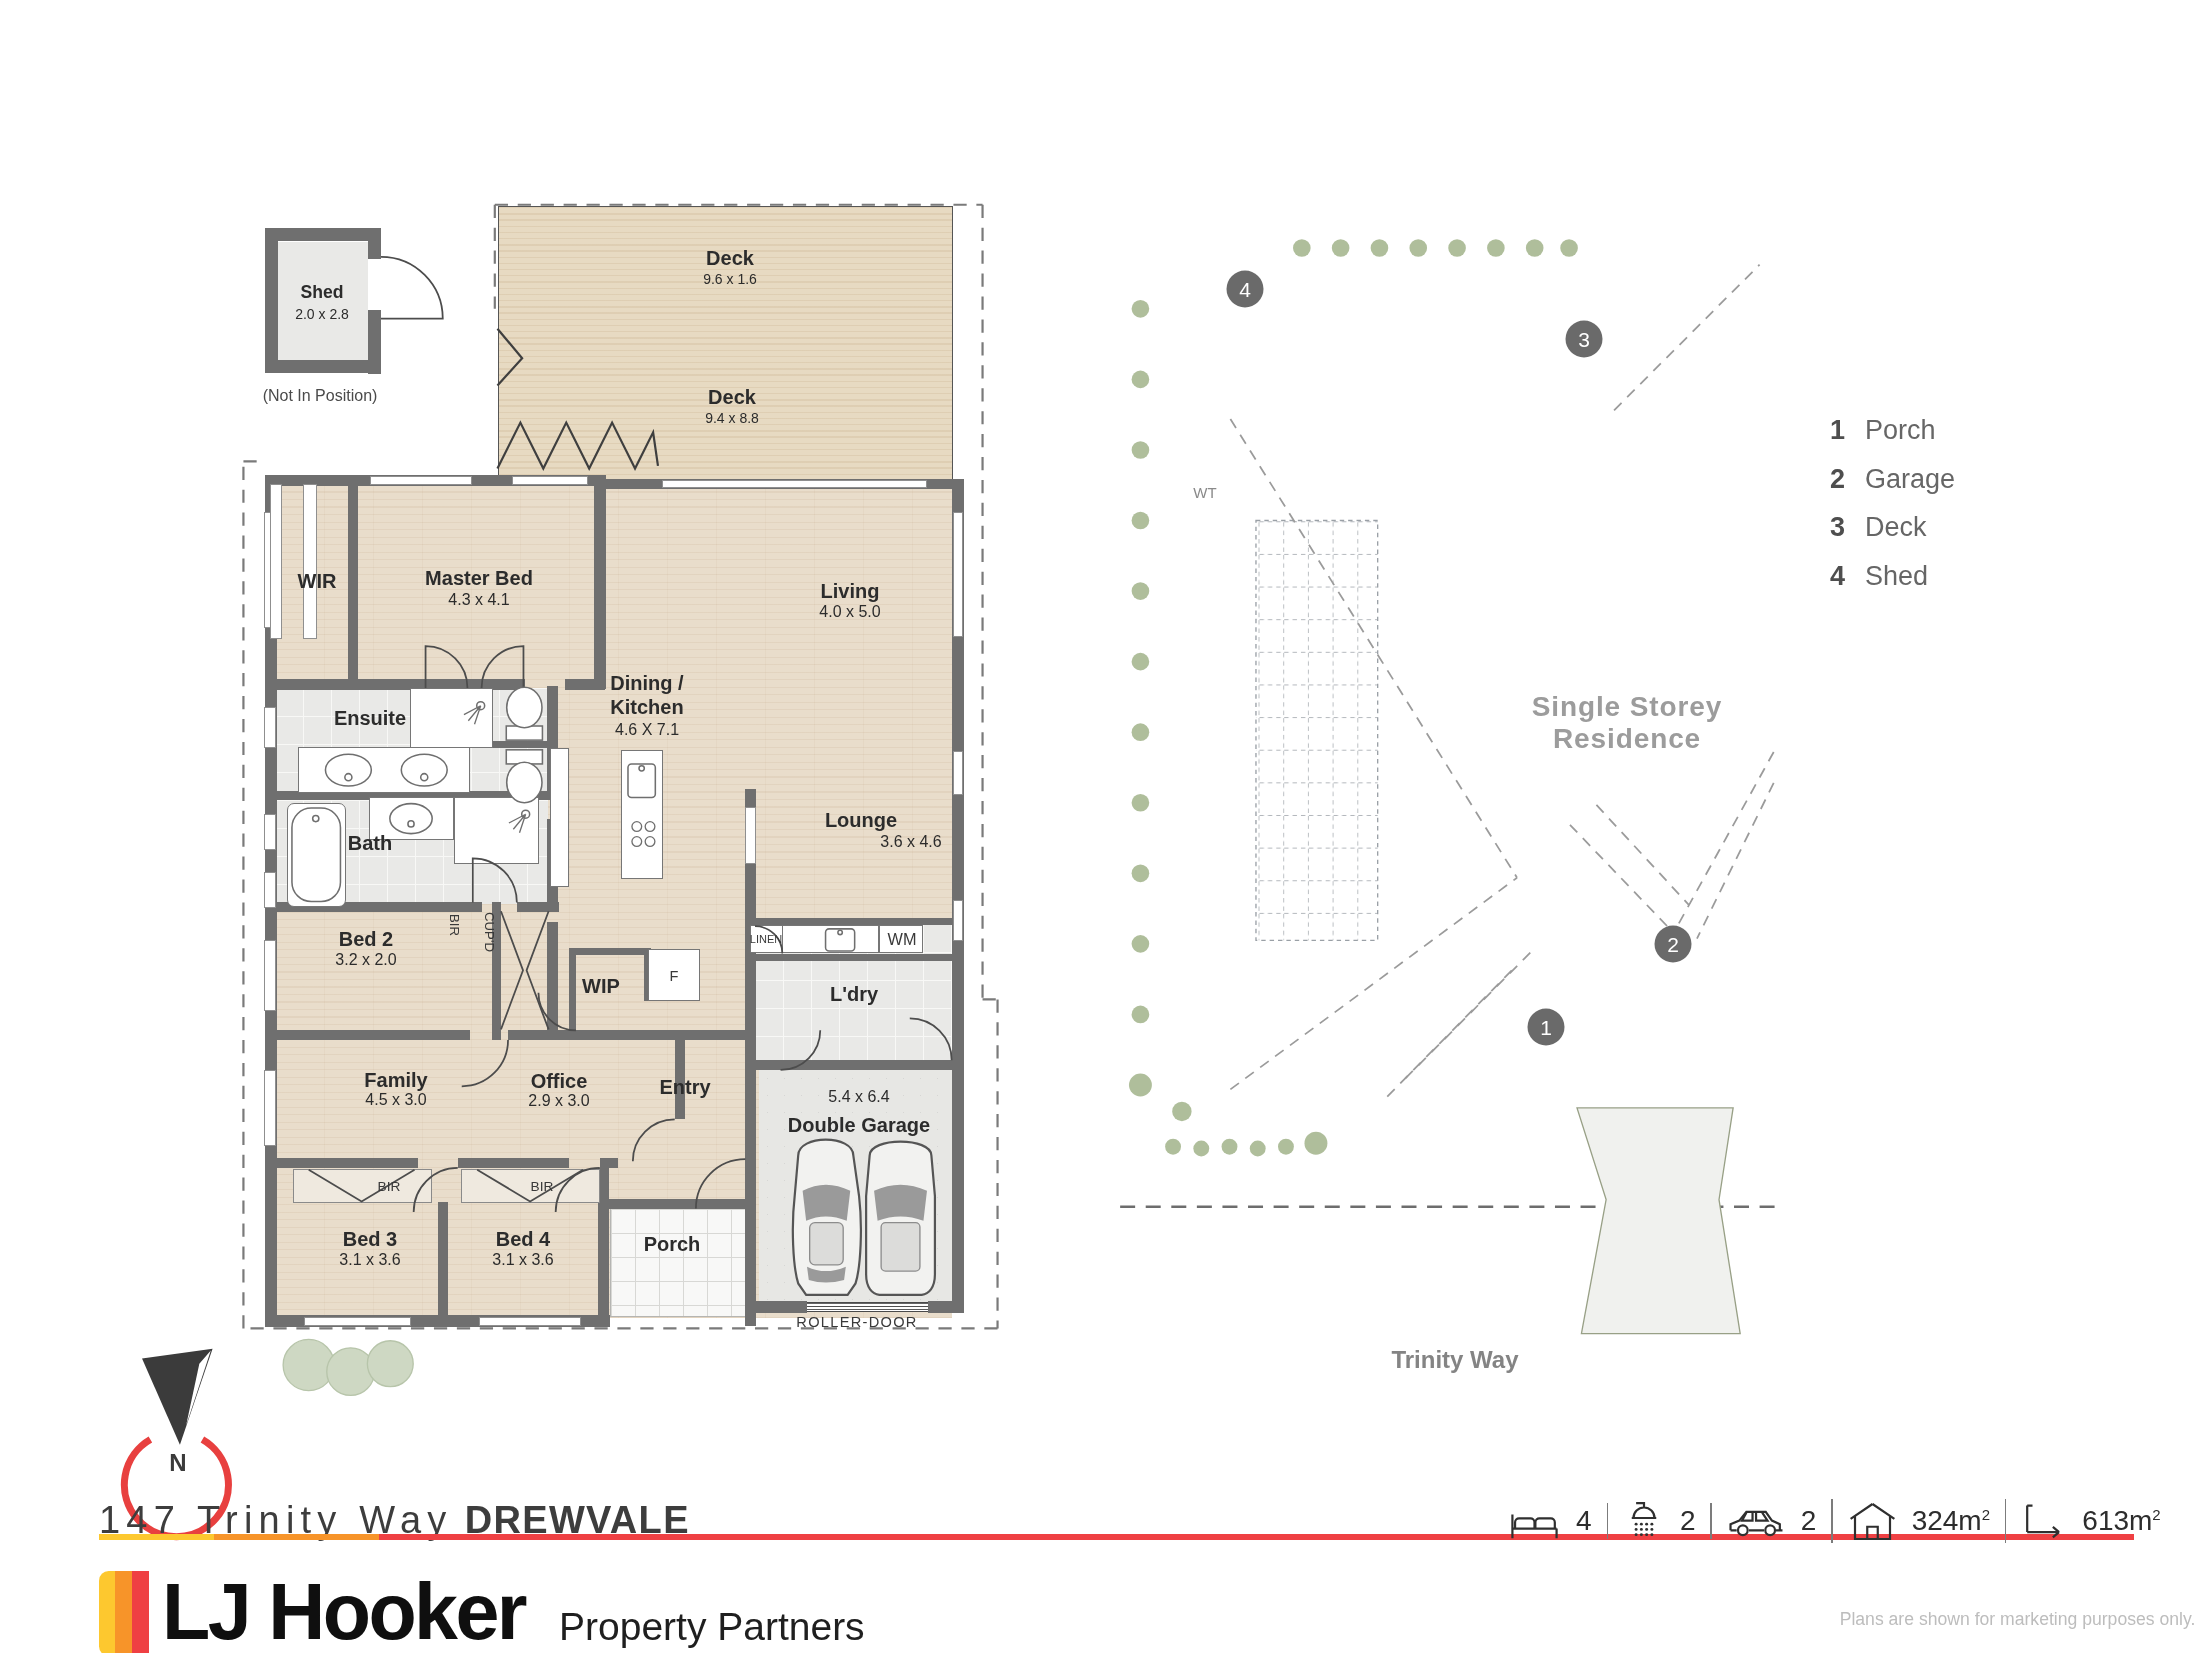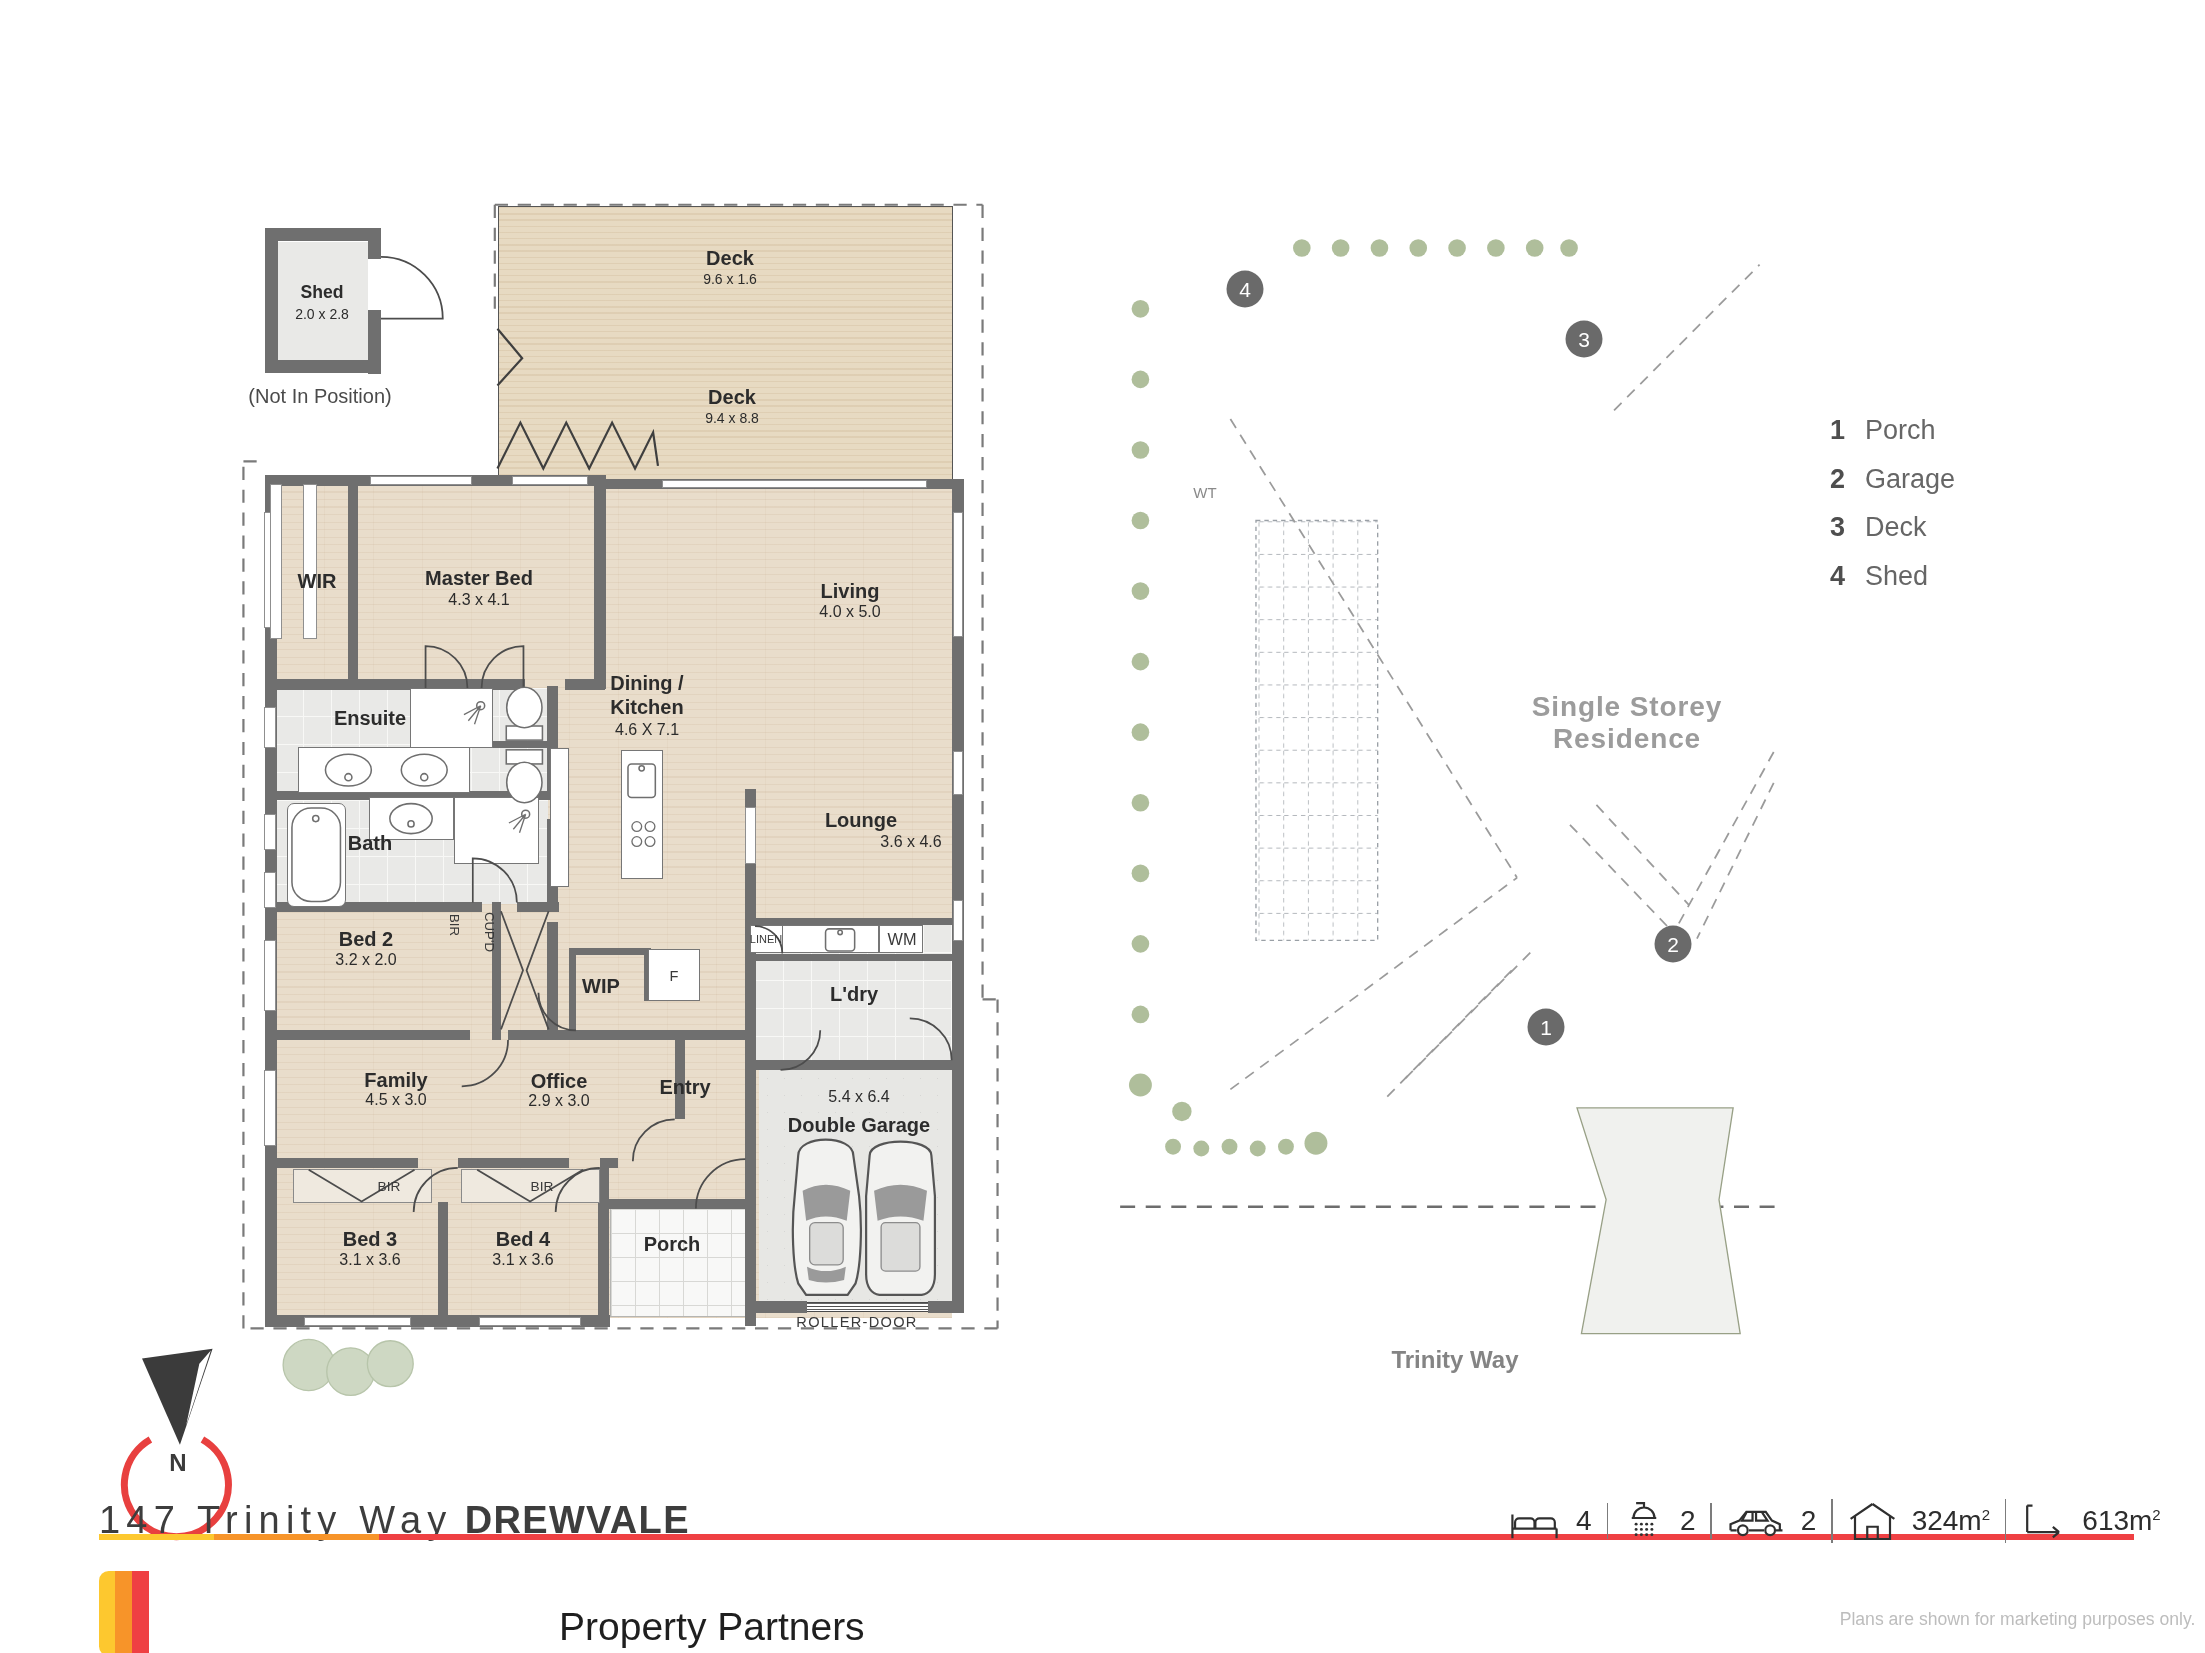--- a/index.html
+++ b/index.html
@@ -25,21 +25,21 @@
   .fixt{position:absolute;background:#ffffff;border:1.3px solid #767676;box-sizing:border-box;}
   
   .lbl{position:absolute;transform:translate(-50%,-50%);white-space:nowrap;text-align:center;color:#2c2c2c;}
   .rname{font-size:20px;font-weight:700;}
   .rname-sm{font-size:17.6px;font-weight:700;}
   .rdims{font-size:16px;font-weight:400;}
   .rdims-sm{font-size:14px;font-weight:400;}
   .tinylbl{font-size:11px;font-weight:400;color:#3a3a3a;}
   .smalllbl{font-size:14.6px;font-weight:400;color:#3a3a3a;}
   .rot{transform:translate(-50%,-50%) rotate(90deg);}
-  .notelbl{font-size:20px;font-weight:400;color:#4a4a4a;text-align:center;}
+  .notelbl{font-size:16px;font-weight:400;color:#4a4a4a;text-align:center;}
   
   .lot{background-color:#a8b78c;background-image:radial-gradient(rgba(255,255,255,.16) 1.3px,rgba(0,0,0,0) 1.3px);background-size:40px 40px;}
   .verge{background-color:#c6cfad;}
   .path{background-color:#f0f1ee;border-top:1.3px solid #98a086;border-bottom:1.3px solid #98a086;box-sizing:border-box;}
   .whiteblock{position:absolute;background:#ffffff;box-shadow:9.7px 11.5px 15px rgba(0,0,0,.22);}
   .marker{position:absolute;width:37px;height:37px;border-radius:50%;background:#6a6a6a;color:#ffffff;
           display:flex;align-items:center;justify-content:center;font-size:21px;font-weight:400;transform:translate(-50%,-50%);}
   .res-title{font-size:28px;font-weight:700;color:#9c9c9c;letter-spacing:0.9px;}
   .street-lbl{font-size:24px;font-weight:700;color:#848484;}
   .wt-lbl{font-size:15px;color:#8a8a8a;font-weight:400;}
@@ -393,20 +393,21 @@
 
   <div class="abs" style="left:99px;top:1534px;width:115px;height:5.7px;background:#fdc82f;"></div>
   <div class="abs" style="left:214px;top:1534px;width:165px;height:5.7px;background:#f79429;"></div>
   <div class="abs" style="left:379px;top:1534px;width:1755px;height:5.7px;background:#ef4043;"></div>
 
   <div class="abs" style="left:99px;top:1571px;width:50px;height:85px;display:flex;border-radius:9.7px 0 0 9.7px;overflow:hidden;">
     <div style="width:16px;background:#fdc82f;"></div>
     <div style="width:17px;background:#f79429;"></div>
     <div style="width:17px;background:#ef4043;"></div>
   </div>
+  <div class="abs brandname" style="left:162px;top:1572px;">LJ Hooker</div>
   <div class="abs brandtag" style="left:559px;top:1605px;">Property Partners</div>
 
   <div class="abs disc" style="right:9.7px;top:1609px;">Plans are shown for marketing purposes only.</div>
 
   <div class="abs stats" style="left:1508px;top:1498px;height:46px;">
     <svg width="53" height="41" viewBox="0 0 120 92" fill="none" stroke="#2f2f2f" stroke-width="5">
       <path d="M10,84 V30 M10,62 H110 M110,84 V62 M16,62 V48 a9,9 0 0 1 9,-9 h26 a9,9 0 0 1 9,9 v14 M62,62 V48 a9,9 0 0 1 9,-9 h26 a9,9 0 0 1 9,9 v14"></path>
     </svg>
     <span class="statnum">4</span>
     <div class="statdiv"></div>

